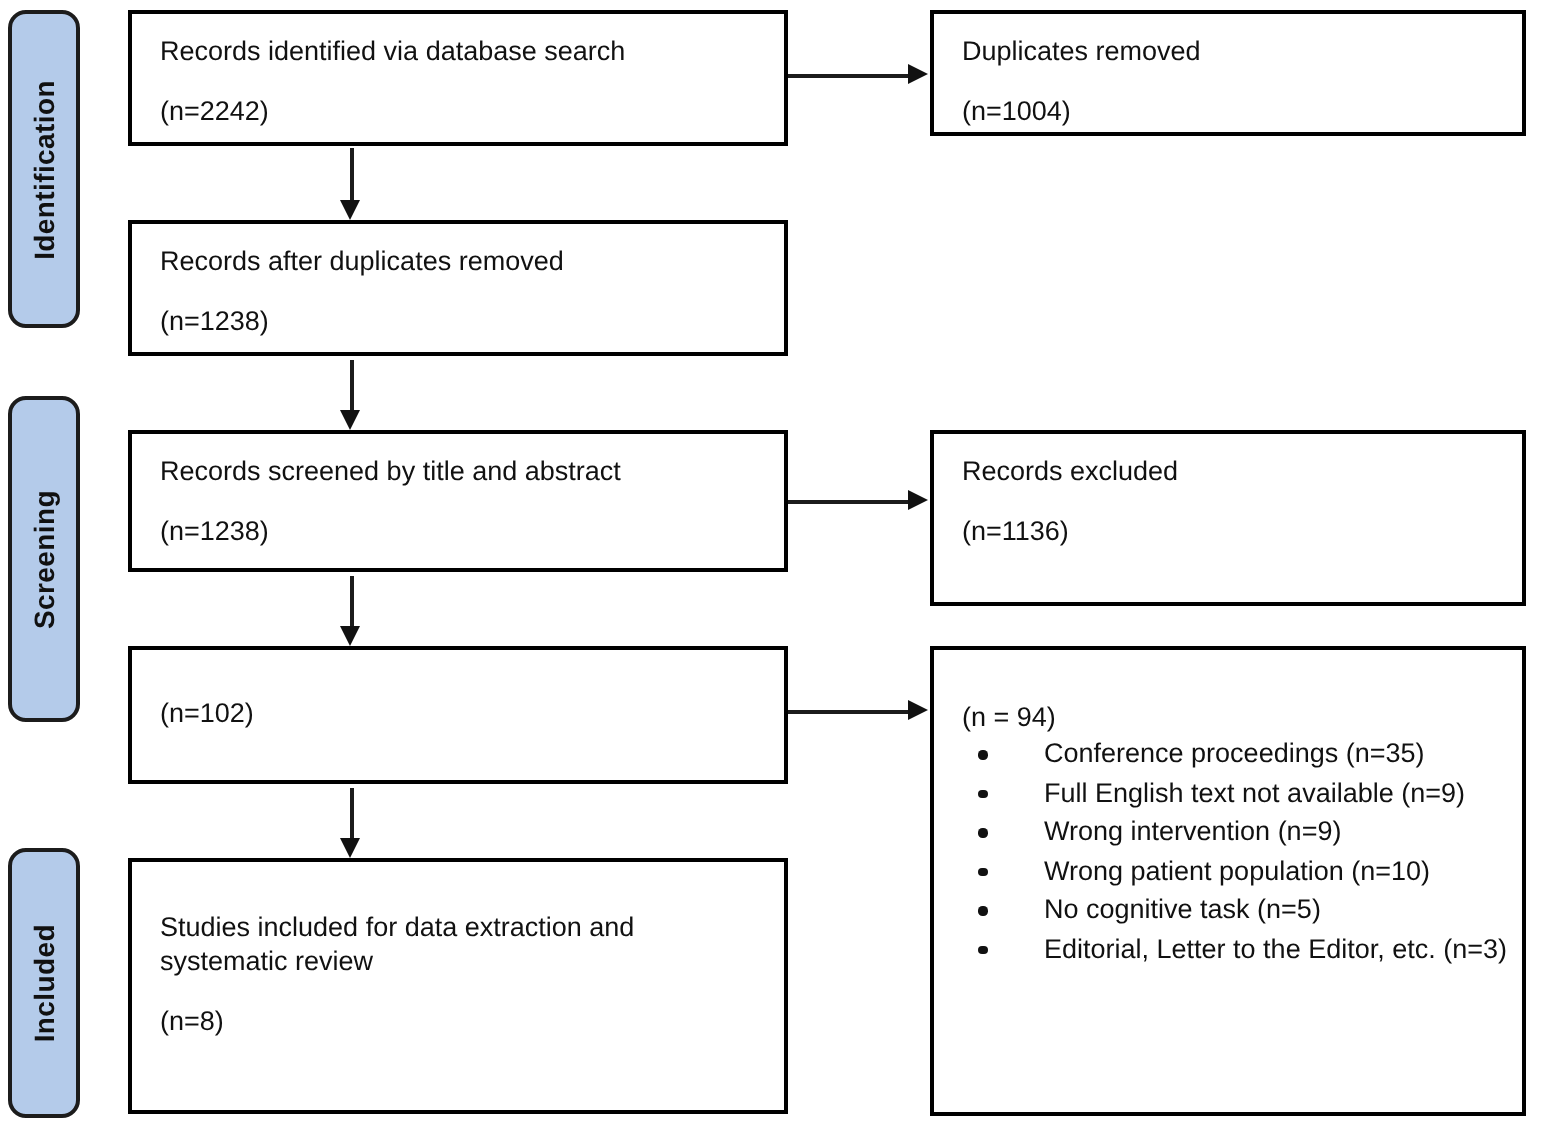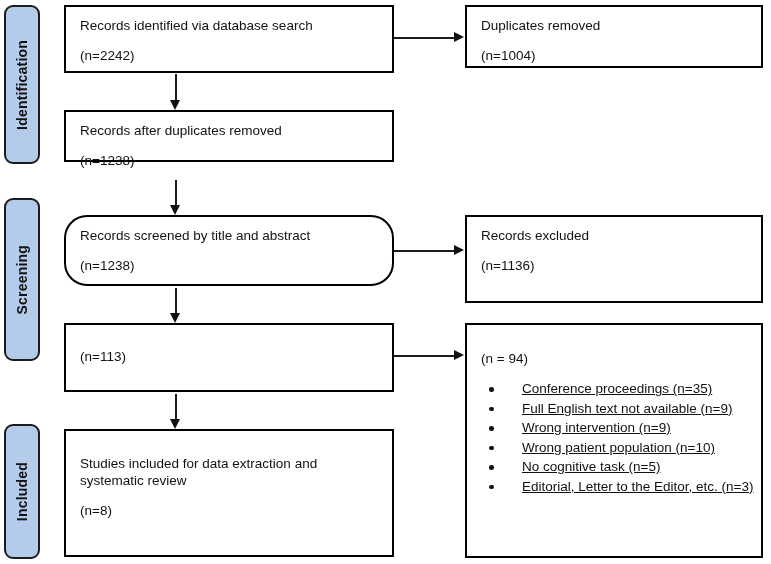--- a/index.html
+++ b/index.html
@@ -47,31 +47,31 @@
     font-size: 13.5px;
     line-height: 17px;
     padding: 10px 14px;
   }
   .box-count { margin-top: 13px; }
 
   .col-left  { left: 64px;  width: 330px; }
   .col-right { left: 465px; width: 298px; }
 
   .box-records-identified      { top: 5px;   height: 68px; }
-  .box-records-after-duplicates{ top: 110px; height: 52px; }
-  .box-records-screened        { top: 215px; height: 71px; border-radius: 23px; }
+  .box-records-after-duplicates{ top: 110px; height: 68px; }
+  .box-records-screened        { top: 215px; height: 71px; }
   .box-fulltext-assessed       { top: 323px; height: 69px; }
   .box-studies-included        { top: 429px; height: 128px; padding-top: 24px; }
 
   .box-duplicates-removed      { top: 5px;   height: 63px; }
   .box-records-excluded        { top: 215px; height: 88px; }
   .box-articles-excluded       { top: 323px; height: 235px; padding: 12px 4px 0 14px; }
 
   
-  .reasons { margin-top: 12px; text-decoration: underline; }
+  .reasons { margin-top: 0; }
   .reason {
     position: relative;
     padding-left: 41px;
     line-height: 19.5px;
   }
   .reason::before {
     content: "";
     position: absolute;
     left: 8px;
     top: 8px;
@@ -144,21 +144,21 @@
     <div class="box-label">Records after duplicates removed</div>
     <div class="box-count">(n=1238)</div>
   </div>
 
   <div class="box col-left box-records-screened">
     <div class="box-label">Records screened by title and abstract</div>
     <div class="box-count">(n=1238)</div>
   </div>
 
   <div class="box col-left box-fulltext-assessed">
-    <div class="box-count">(n=113)</div>
+    <div class="box-count">(n=102)</div>
   </div>
 
   <div class="box col-left box-studies-included">
     <div class="box-label">Studies included for data extraction and systematic review</div>
     <div class="box-count">(n=8)</div>
   </div>
 
   <div class="box col-right box-duplicates-removed">
     <div class="box-label">Duplicates removed</div>
     <div class="box-count">(n=1004)</div>

